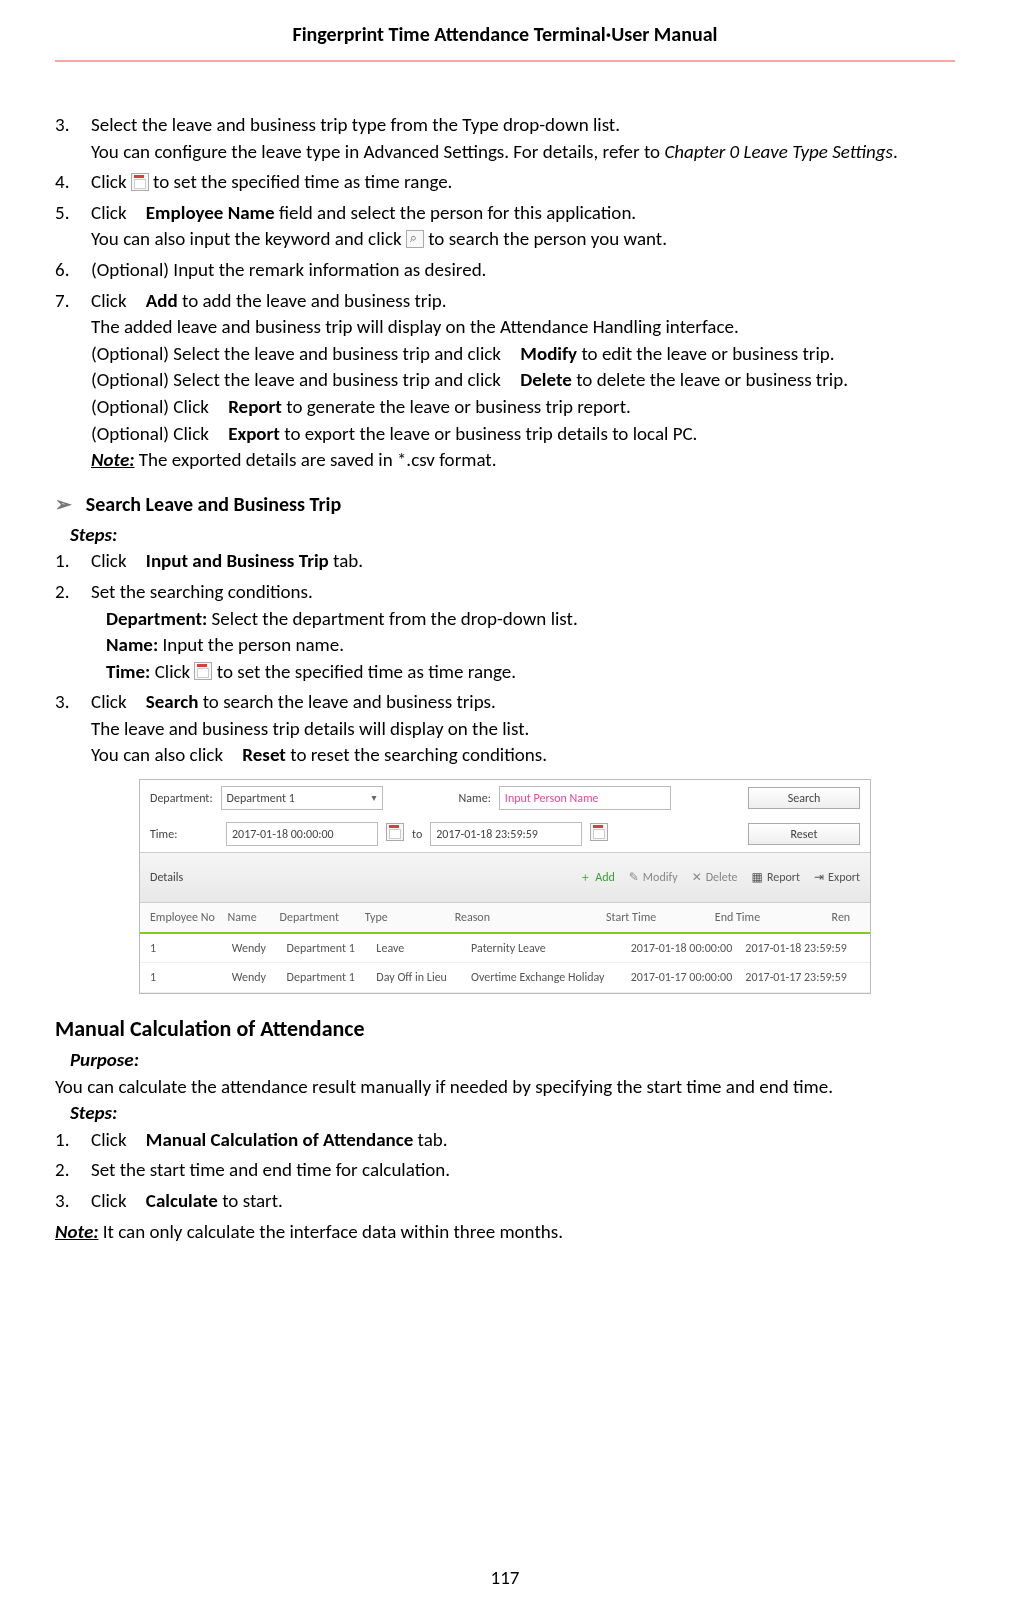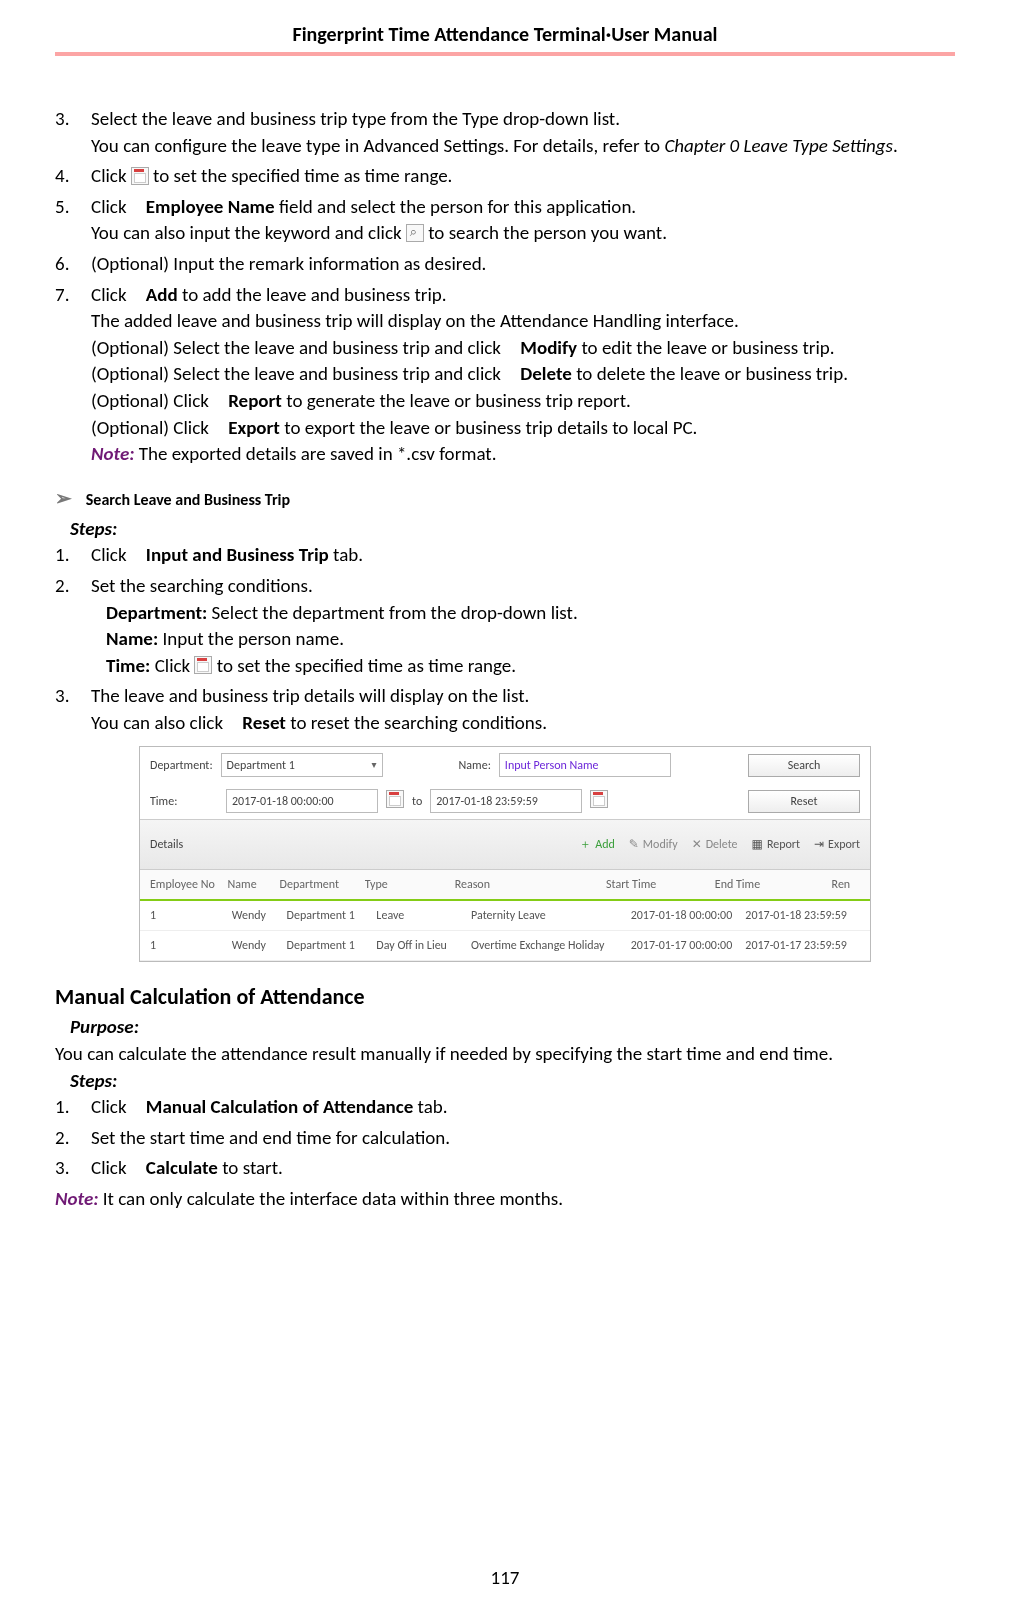--- a/index.html
+++ b/index.html
@@ -15,22 +15,22 @@
       width: 1010px;
       min-height: 1612px;
       padding: 20px 55px 40px 55px;
       box-sizing: border-box;
       position: relative;
     }
     .header {
       text-align: center;
       font-weight: bold;
       font-size: 20px;
-      padding-bottom: 4px;
-      border-bottom: 4px solid #fca5a5;
+      padding-bottom: 12px;
+      border-bottom: 2px solid #fca5a5;
       margin-bottom: 50px;
     }
     .dot { font-weight: bold; }
     ol.steps {
       list-style: none;
       padding: 0;
       margin: 0;
     }
     ol.steps > li {
       display: flex;
@@ -39,21 +39,21 @@
     ol.steps > li > .num {
       min-width: 36px;
       text-align: left;
     }
     ol.steps > li > .content {
       flex: 1;
     }
     .justify { text-align: justify; }
     .bold { font-weight: bold; padding-left: 15px; }
     .italic { font-style: italic; }
-    .note-red { color: #701a75; font-style: italic; font-weight: bold; }
+    .note-red { color: #000000; font-style: italic; font-weight: bold; text-decoration: underline; }
     .icon-img {
       display: inline-block;
       width: 16px;
       height: 16px;
       border: 1px solid #aaa;
       background: #f8f8f8;
       vertical-align: middle;
       position: relative;
       top: -2px;
     }
@@ -84,21 +84,21 @@
       align-items: baseline;
       margin-top: 16px;
       margin-bottom: 4px;
     }
     .arrow-sym {
       color: #787878;
       font-size: 20px;
       margin-right: 14px;
       font-weight: bold;
     }
-    .section-title { font-weight: bold; font-size: 16px; }
+    .section-title { font-weight: bold; font-size: 20px; }
     h3.sub { font-weight: bold; font-size: 22px; margin: 20px 0 2px 0; }
     .screenshot {
       width: 730px;
       margin: 10px auto 0 auto;
       border: 1px solid #bbb;
       font-size: 12px;
       color: #444;
       background: #fff;
     }
     .ss-row {
@@ -111,21 +111,21 @@
     .ss-input {
       border: 1px solid #bbb;
       padding: 2px 5px;
       background: #fff;
       height: 18px;
       display: flex;
       align-items: center;
     }
     .ss-select { width: 150px; display:flex; justify-content: space-between; align-items:center; }
     .ss-select .chev { color: #666; font-size: 10px; }
-    .ss-name { width: 160px; color: #6d28d9; }
+    .ss-name { width: 160px; color: #ec4899; }
     .ss-btn {
       border: 1px solid #aaa;
       background: linear-gradient(#fff, #eee);
       padding: 2px 0;
       width: 110px;
       text-align: center;
       margin-left: auto;
     }
     .ss-time { width: 140px; }
     .ss-toolbar {
@@ -257,20 +257,23 @@
           <span class="bold">Name:</span><span> Input the person name.</span>
         </div>
         <div>
           <span class="bold">Time:</span><span> Click </span><span class="icon-img icon-calendar"></span><span> to set the specified time as time range.</span>
         </div>
       </div>
     </li>
     <li>
       <div class="num">3.</div>
       <div class="content">
+        <div>
+          <span>Click </span><span class="bold">Search</span><span> to search the leave and business trips.</span>
+        </div>
         <div>The leave and business trip details will display on the list.</div>
         <div>
           <span>You can also click </span><span class="bold">Reset</span><span> to reset the searching conditions.</span>
         </div>
       </div>
     </li>
   </ol>
 
   <div class="screenshot">
     <div class="ss-row">

